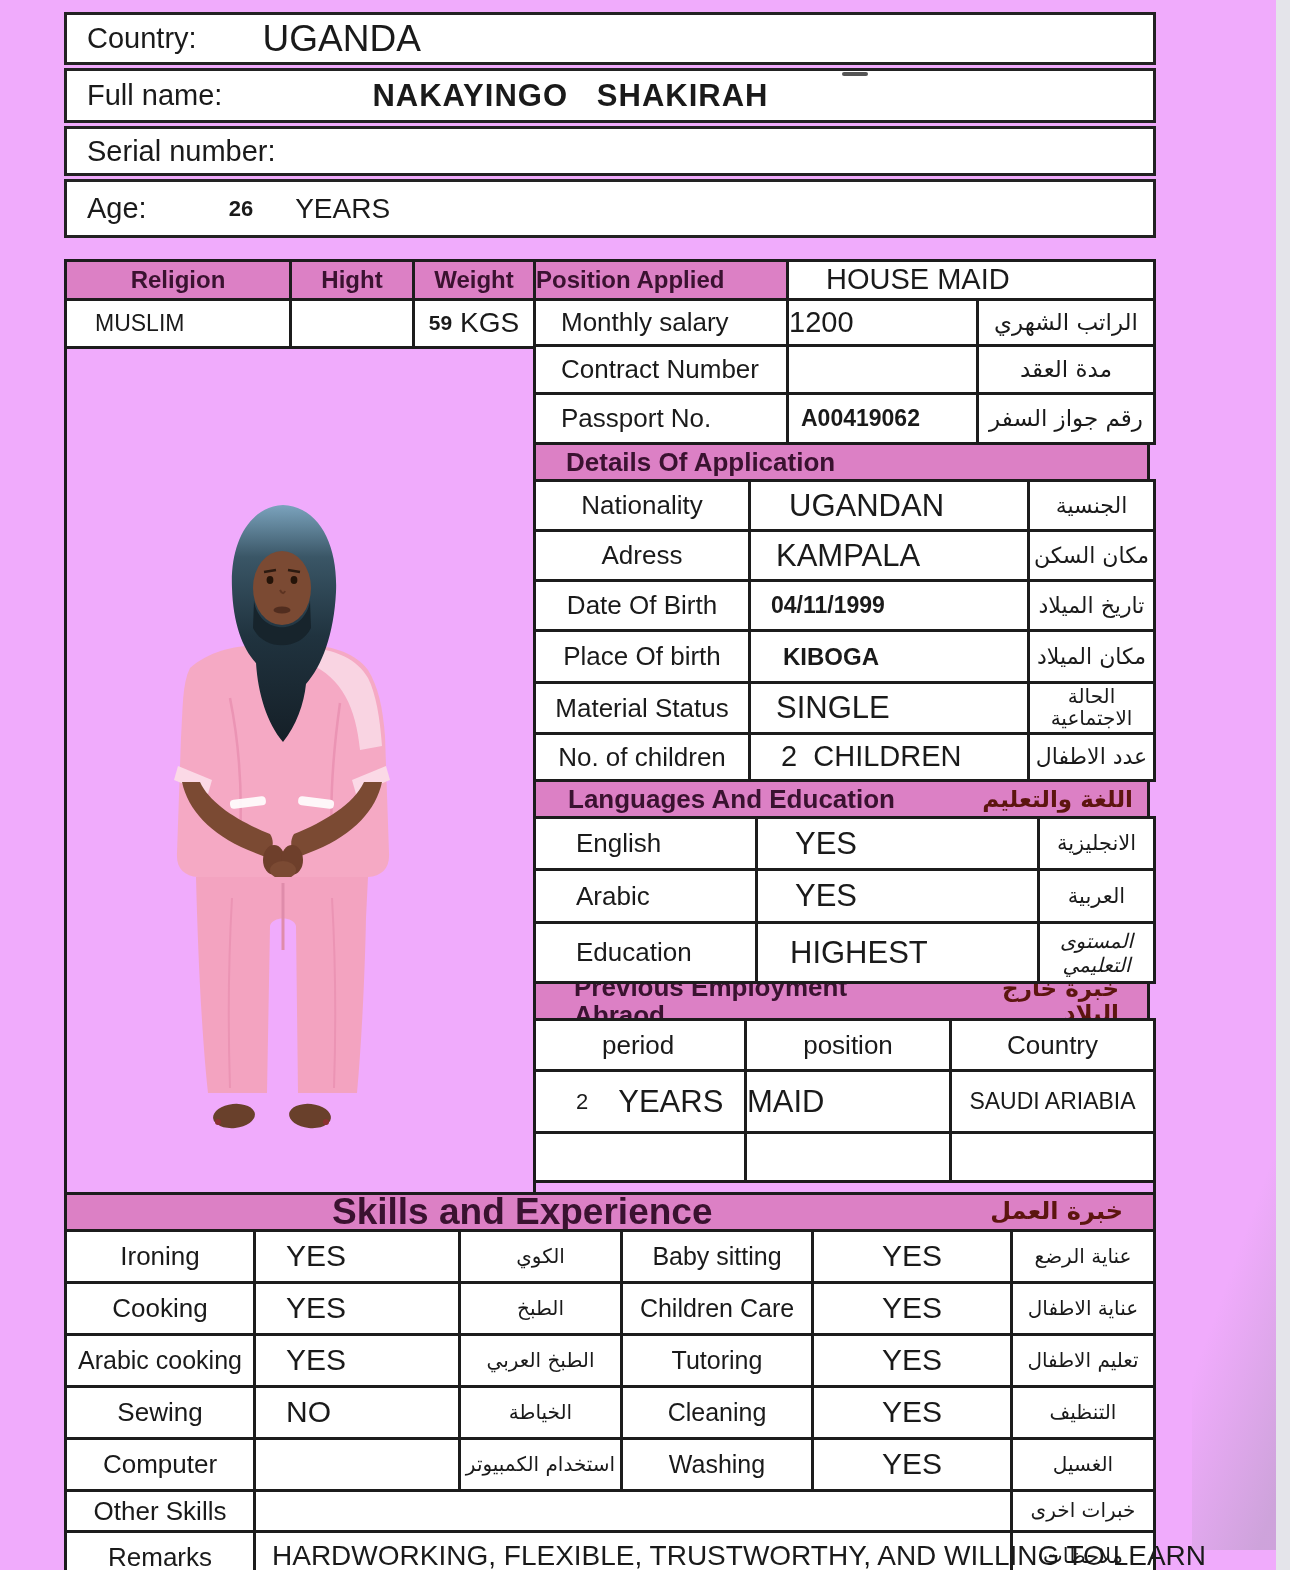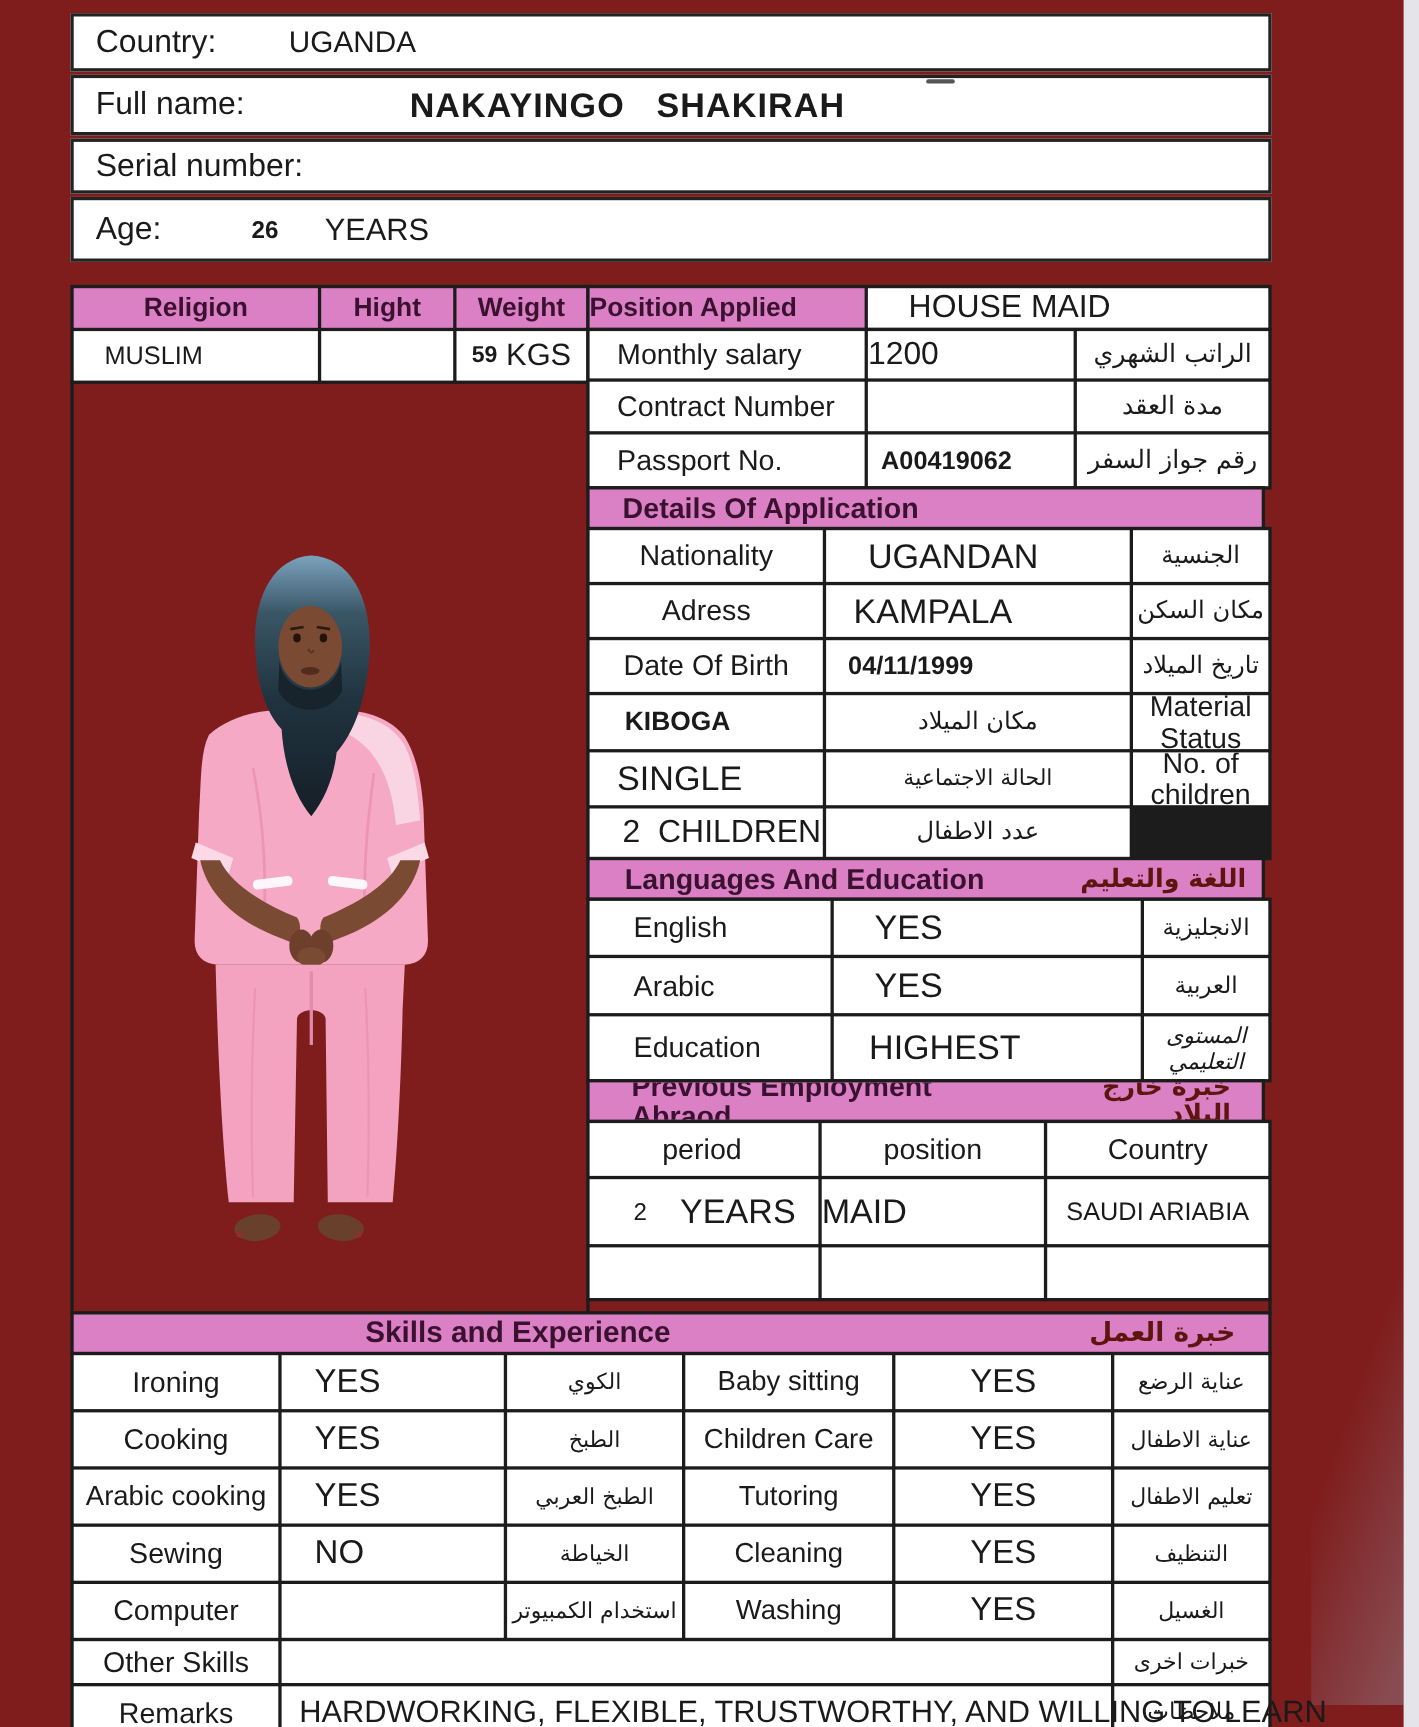--- a/index.html
+++ b/index.html
@@ -1,38 +1,38 @@
 <!DOCTYPE html>
 <html><head>
 <meta charset="utf-8">
 <style>
   * { box-sizing: border-box; }
   html, body { margin: 0; padding: 0; background: #ffffff; }
   .page {
     position: relative; width: 1290px; height: 1570px; overflow: hidden;
-    background: #7f1d1d; color: #1a1a1a;
+    background: #f0abfc; color: #1a1a1a;
     font-family: "Liberation Sans", "DejaVu Sans", sans-serif;
   }
   
   .box { position: absolute; left: 64px; width: 1092px; border: 3px solid #222;
          background: #fff; display: flex; align-items: center; }
   
   .g { position: absolute; display: grid; background: #1c1c1c; padding: 3px; gap: 3px; }
   .c { background: #fff; display: flex; align-items: center; overflow: hidden; line-height: 1.08; }
   .pink { background: #dc80c5; }
   .cc { justify-content: center; text-align: center; }
   .topal { align-items: flex-start; }
   .ar { font-family: "DejaVu Sans", sans-serif; direction: rtl; }
   .b { font-weight: 700; }
   .pre { white-space: pre; }
   .nowrap { white-space: pre; overflow: visible; position: relative; z-index: 5; }
   .hdr-en { color: #3a1230; font-weight: 700; }
   .hdr-ar { color: #5c150f; font-weight: 700; }
   .f20{font-size:20px}.f21{font-size:21px}.f22{font-size:22px}.f23{font-size:23px}
-  .f24{font-size:24px}.f25{font-size:25px}.f26{font-size:26px}.f27{font-size:27px}
+  .f24{font-size:24px}.f25{font-size:25px}.f26{font-size:26px}.f27{font-size:37px}
   .f28{font-size:28px}.f29{font-size:29px}.f30{font-size:30px}.f31{font-size:31px}
   .pl12{padding-left:12px}.pl15{}
   .pl20{padding-left:20px}.pl22{padding-left:37px}.pl25{padding-left:25px}
   .pl28{padding-left:28px}.pl30{padding-left:30px}.pl32{padding-left:32px}
   .pl38{padding-left:38px}.pl40{padding-left:40px}.pl42{padding-left:66px}
   .line { position: absolute; background: #1c1c1c; }
   .edge-strip { position: absolute; left: 1276px; top: 0; width: 14px; height: 1570px; background: #e4e4ea; }
   .curl { position: absolute; left: 1192px; top: 1160px; width: 84px; height: 390px;
           background: linear-gradient(110deg, rgba(255,255,255,0) 35%, rgba(150,150,165,0.38) 92%); }
   .dash { position: absolute; left: 842px; top: 72px; width: 26px; height: 4px;
@@ -98,20 +98,21 @@
   <div class="g" style="left:533px;top:479px;grid-template-columns:212px 276px 123px;grid-template-rows:47px 47px 47px 49px 48px 44px;">
     <div class="c cc f26">Nationality</div>
     <div class="c f31 pl38 pre">UGANDAN</div>
     <div class="c cc f22 ar">الجنسية</div>
     <div class="c cc f26">Adress</div>
     <div class="c f31 pl25 pre">KAMPALA</div>
     <div class="c cc f22 ar">مكان السكن</div>
     <div class="c cc f26">Date Of Birth</div>
     <div class="c f23 b pl20 pre">04/11/1999</div>
     <div class="c cc f22 ar">تاريخ الميلاد</div>
+    <div class="c cc f26">Place Of birth</div>
     <div class="c f24 b pl32 pre">KIBOGA</div>
     <div class="c cc f22 ar">مكان الميلاد</div>
     <div class="c cc f26">Material Status</div>
     <div class="c f31 pl25 pre">SINGLE</div>
     <div class="c cc f20 ar">الحالة الاجتماعية</div>
     <div class="c cc f26">No. of children</div>
     <div class="c f29 pl30 pre">2  CHILDREN</div>
     <div class="c cc f22 ar">عدد الاطفال</div>
   </div>
 

